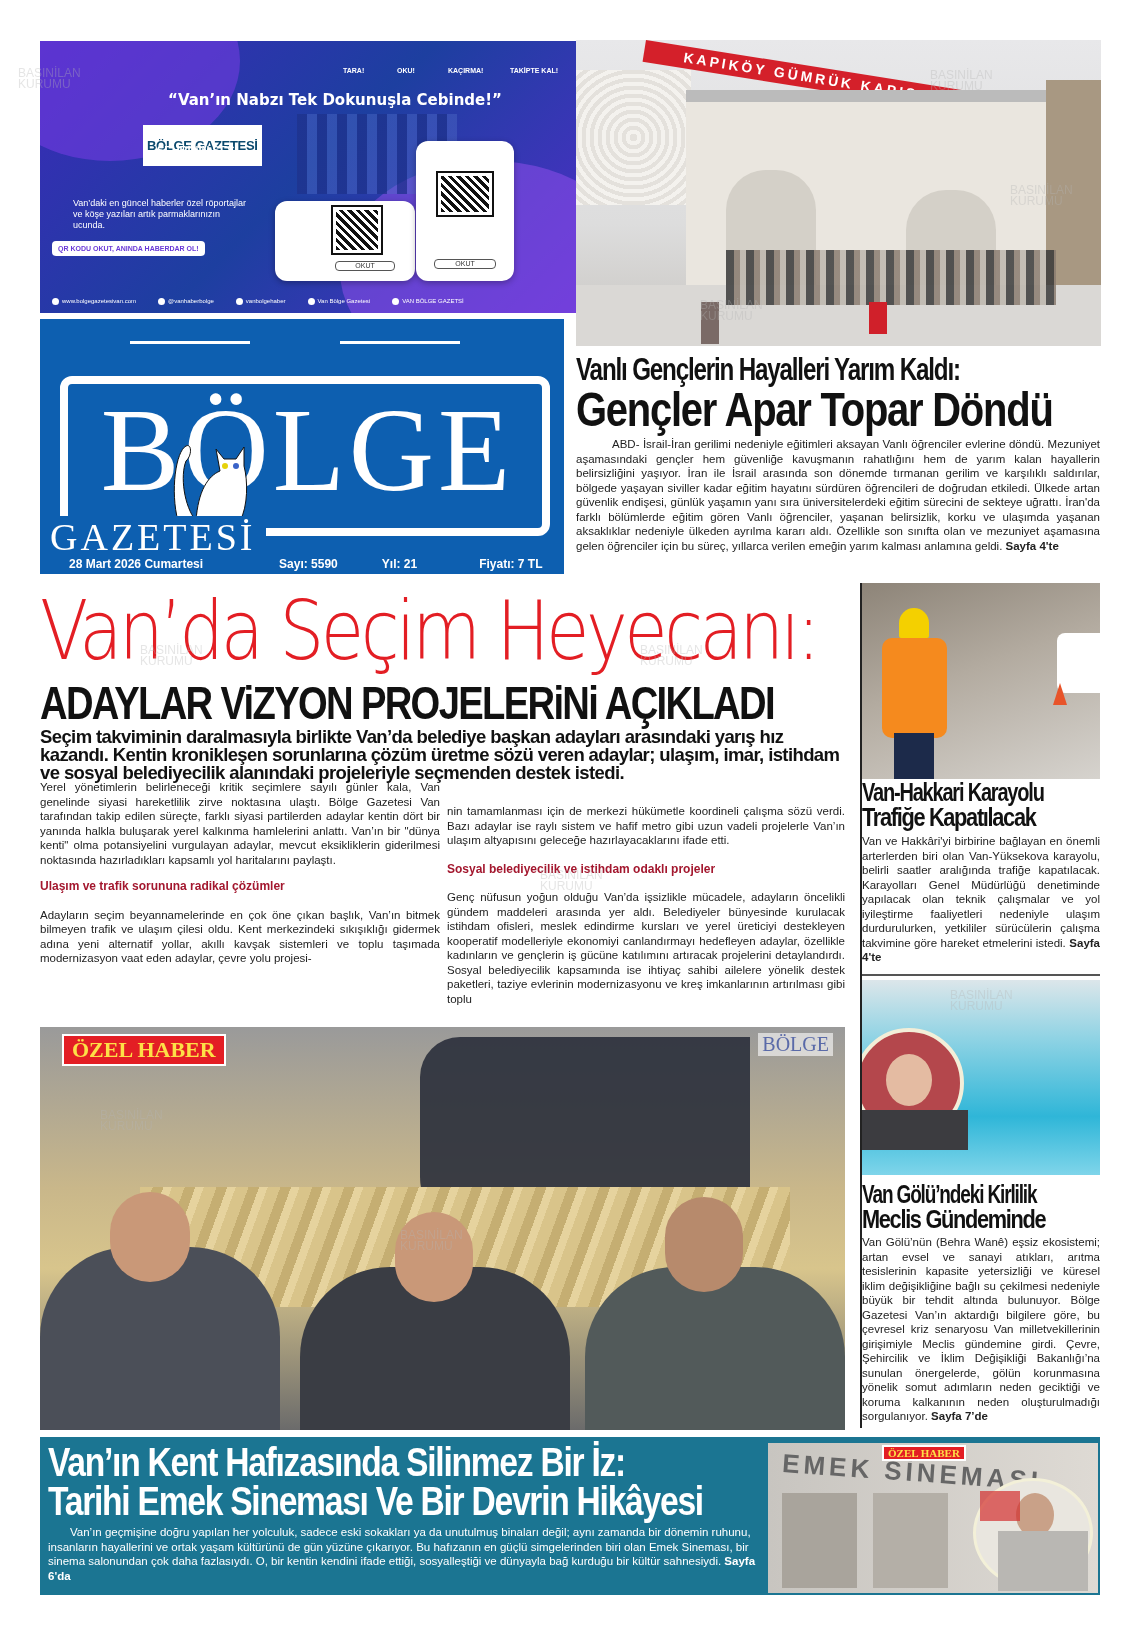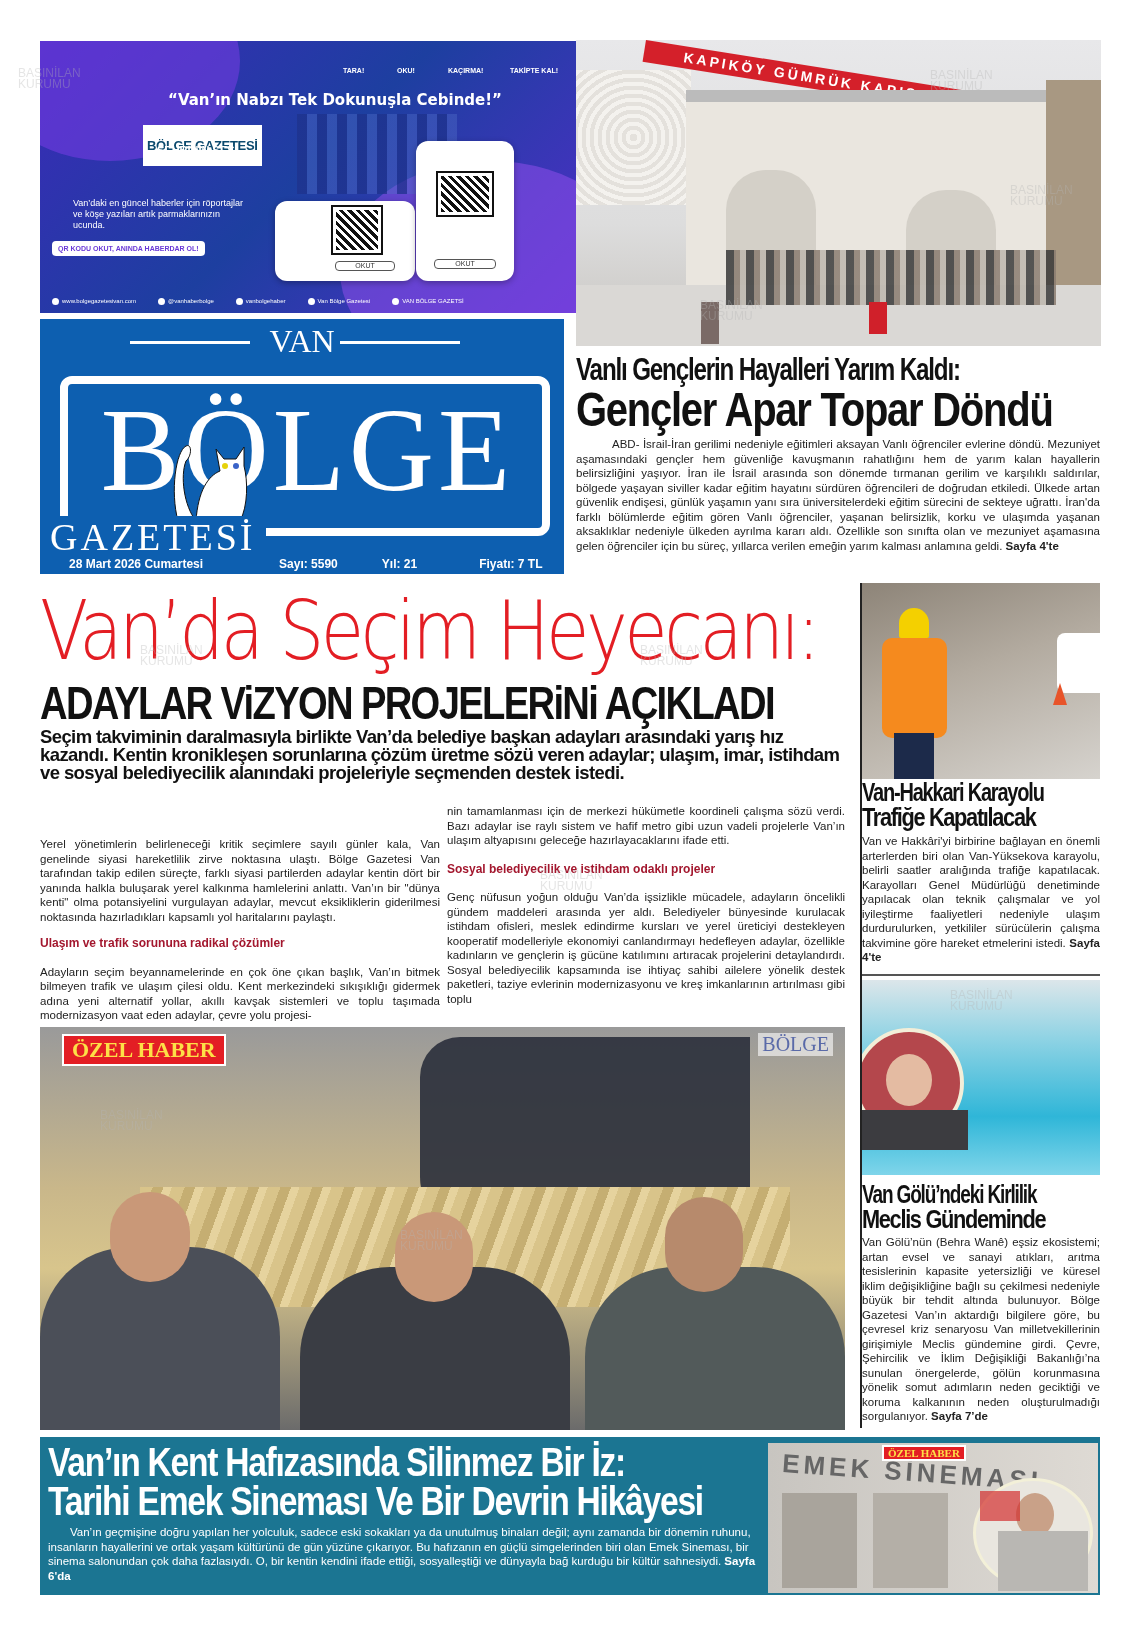--- a/index.html
+++ b/index.html
@@ -59,21 +59,21 @@
   <div class="blob" style="left:-60px;top:-80px;width:260px;height:200px"></div>
   <div class="blob" style="left:300px;top:120px;width:300px;height:220px;background:rgba(150,80,240,.5)"></div>
   <span class="nav" style="left:303px">TARA!</span>
   <span class="nav" style="left:357px">OKU!</span>
   <span class="nav" style="left:408px">KAÇIRMA!</span>
   <span class="nav" style="left:470px">TAKİPTE KAL!</span>
   <div class="tag">“Van’ın Nabzı Tek Dokunuşla Cebinde!”</div>
   <div class="bigqr"></div>
   <div class="brand">BÖLGE GAZETESİ</div>
   <div class="brand2">ŞEHRİNİN SESİ</div>
-  <div class="desc">Van’daki en güncel haberler için röportajlar ve köşe yazıları artık parmaklarınızın ucunda.</div>
+  <div class="desc">Van’daki en güncel haberler özel röportajlar ve köşe yazıları artık parmaklarınızın ucunda.</div>
   <div class="cta">QR KODU OKUT, ANINDA HABERDAR OL!</div>
   <div class="phone" style="left:235px;top:160px;width:140px;height:80px">
     <div class="qr" style="left:58px;top:6px;width:48px;height:46px"></div>
     <div class="okut" style="left:60px;top:60px;width:60px;height:10px">OKUT</div>
   </div>
   <div class="phone" style="left:376px;top:100px;width:98px;height:140px">
     <div class="qr" style="left:22px;top:32px;width:54px;height:42px"></div>
     <div class="okut" style="left:18px;top:118px;width:62px;height:10px">OKUT</div>
   </div>
   <div class="foot">
@@ -81,21 +81,20 @@
     <span><span class="ic"></span><span>@vanhaberbolge</span></span>
     <span><span class="ic"></span><span>vanbolgehaber</span></span>
     <span><span class="ic"></span><span>Van Bölge Gazetesi</span></span>
     <span><span class="ic"></span><span>VAN BÖLGE GAZETSİ</span></span>
   </div>
 </div>
 
 <div id="logo" class="abs">
   <div class="line" style="left:90px;top:22px;width:120px"></div>
   <div class="line" style="left:300px;top:22px;width:120px"></div>
-  <div class="van">VAN</div>
   <div class="box"></div>
   <div class="bolge">BÖLGE</div>
   <svg class="cat" viewBox="0 0 90 105">
     <path d="M10 100 C2 70 8 30 18 25 C24 22 24 35 18 40 C12 55 16 85 28 100 Z" fill="#fff" stroke="#111" stroke-width="1"></path>
     <path d="M28 100 C30 70 40 55 52 50 L48 28 L56 38 L68 38 L76 26 L76 45 C80 60 80 85 72 100 Z" fill="#fff" stroke="#111" stroke-width="1"></path>
     <circle cx="57" cy="45" r="3" fill="#e6d20a"></circle>
       <circle cx="68" cy="45" r="3" fill="#3a63c8"></circle>
   </svg>
   <div class="gaz"><span>GAZETESİ</span></div>
   <div class="meta">
@@ -119,21 +118,21 @@
   <div class="abs" style="left:293px;top:262px;width:18px;height:32px;background:#d0202a"></div>
 </div>
 
 <div class="abs hl" style="left:576px;top:352px;font-size:31px;transform:scaleX(.78);white-space:nowrap">Vanlı Gençlerin Hayalleri Yarım Kaldı:</div>
 <div class="abs hl" style="left:576px;top:381px;font-size:49px;transform:scaleX(.815);white-space:nowrap">Gençler Apar Topar Döndü</div>
 <div class="abs body" style="left:576px;top:437px;width:524px;text-indent:36px"><span>ABD- İsrail-İran gerilimi nedeniyle eğitimleri aksayan Vanlı öğrenciler evlerine döndü. Mezuniyet aşamasındaki gençler hem güvenliğe kavuşmanın rahatlığını hem de yarım kalan hayallerin belirsizliğini yaşıyor. İran ile İsrail arasında son dönemde tırmanan gerilim ve karşılıklı saldırılar, bölgede yaşayan siviller kadar eğitim hayatını sürdüren öğrencileri de doğrudan etkiledi. Ülkede artan güvenlik endişesi, günlük yaşamın yanı sıra üniversitelerdeki eğitim sürecini de sekteye uğrattı. İran'da farklı bölümlerde eğitim gören Vanlı öğrenciler, yaşanan belirsizlik, korku ve ulaşımda yaşanan aksaklıklar nedeniyle ülkeden ayrılma kararı aldı. Özellikle son sınıfta olan ve mezuniyet aşamasına gelen öğrenciler için bu süreç, yıllarca verilen emeğin yarım kalması anlamına geldi.</span> <span class="sayfa">Sayfa 4'te</span></div>
 
 <div id="mainhl" class="abs">Van’da Seçim Heyecanı:</div>
 <div id="mainsub" class="abs">ADAYLAR ViZYON PROJELERiNi AÇIKLADI</div>
 <div id="lead" class="abs">Seçim takviminin daralmasıyla birlikte Van’da belediye başkan adayları arasındaki yarış hız kazandı. Kentin kronikleşen sorunlarına çözüm üretme sözü veren adaylar; ulaşım, imar, istihdam ve sosyal belediyecilik alanındaki projeleriyle seçmenden destek istedi.</div>
-<div class="col body" style="left:40px;top:837px">
+<div class="col body" style="left:40px;top:780px">
   <p>Yerel yönetimlerin belirleneceği kritik seçimlere sayılı günler kala, Van genelinde siyasi hareketlilik zirve noktasına ulaştı. Bölge Gazetesi Van tarafından takip edilen süreçte, farklı siyasi partilerden adaylar kentin dört bir yanında halkla buluşarak yerel kalkınma hamlelerini anlattı. Van’ın bir "dünya kenti" olma potansiyelini vurgulayan adaylar, mevcut eksikliklerin giderilmesi noktasında hazırladıkları kapsamlı yol haritalarını paylaştı.</p>
   <p class="redhead" style="">Ulaşım ve trafik sorununa radikal çözümler</p>
   <p style="margin-top:14px">Adayların seçim beyannamelerinde en çok öne çıkan başlık, Van’ın bitmek bilmeyen trafik ve ulaşım çilesi oldu. Kent merkezindeki sıkışıklığı gidermek adına yeni alternatif yollar, akıllı kavşak sistemleri ve toplu taşımada modernizasyon vaat eden adaylar, çevre yolu projesi-</p>
 </div>
 <div class="col body" style="left:447px;top:804px;width:398px">
   <p>nin tamamlanması için de merkezi hükümetle koordineli çalışma sözü verdi. Bazı adaylar ise raylı sistem ve hafif metro gibi uzun vadeli projelerle Van’ın ulaşım altyapısını geleceğe hazırlayacaklarını ifade etti.</p>
   <p class="redhead" style="margin-top:14px">Sosyal belediyecilik ve istihdam odaklı projeler</p>
   <p style="margin-top:14px">Genç nüfusun yoğun olduğu Van’da işsizlikle mücadele, adayların öncelikli gündem maddeleri arasında yer aldı. Belediyeler bünyesinde kurulacak istihdam ofisleri, meslek edindirme kursları ve yerel üreticiyi destekleyen kooperatif modelleriyle ekonomiyi canlandırmayı hedefleyen adaylar, özellikle kadınların ve gençlerin iş gücüne katılımını artıracak projelerini detaylandırdı. Sosyal belediyecilik kapsamında ise ihtiyaç sahibi ailelere yönelik destek paketleri, taziye evlerinin modernizasyonu ve kreş imkanlarının artırılması gibi toplu</p>
 </div>
 

